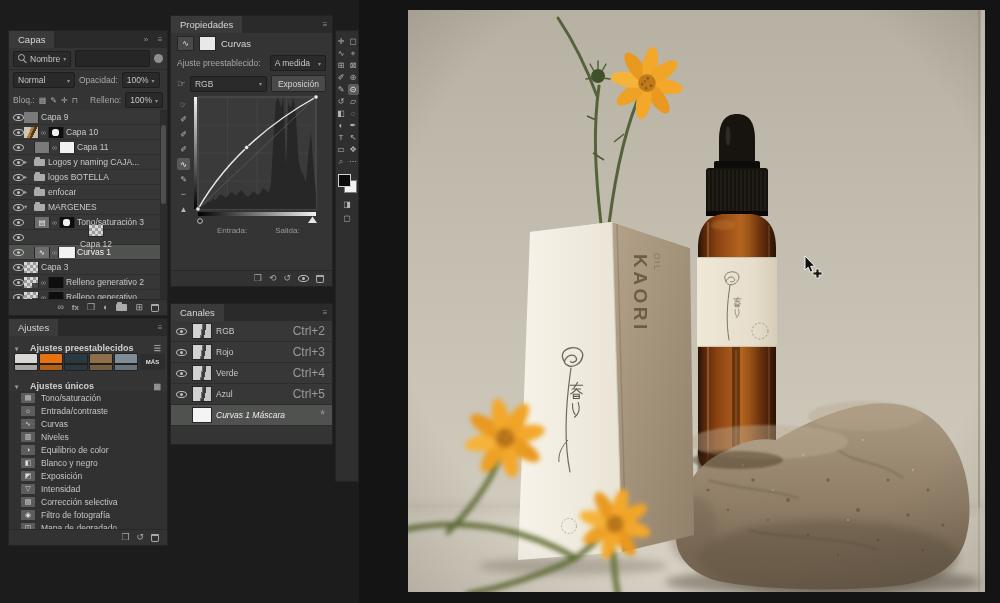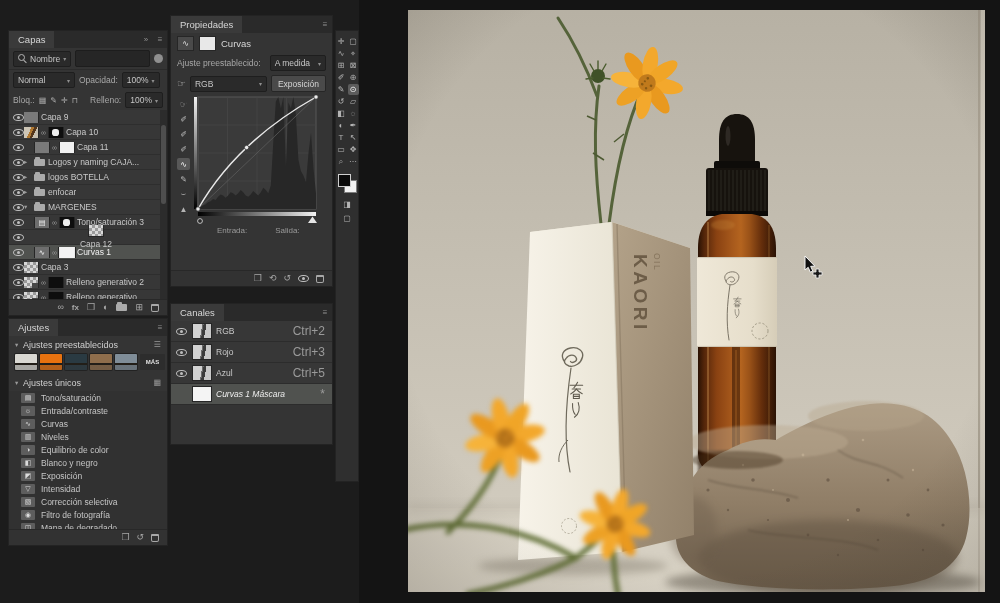--- a/index.html
+++ b/index.html
@@ -62,21 +62,21 @@
   .t-mask-blob{background:#0e0e0e;}
   .t-mask-blob::after{content:'';position:absolute;left:3px;top:2px;width:7px;height:7px;background:#efefef;border-radius:40%;}
   .t-mask-white{background:#f2f2f2;}
   .selected .t-mask-white{box-shadow:0 0 0 1px #e8e8e8,0 0 0 2px #222;}
   .sbar{position:absolute;right:0;top:0;bottom:0;width:7px;background:#2c2c2c;}
   .sbar-th{position:absolute;left:1px;right:1px;top:8%;height:42%;background:#4e4e4e;border-radius:3px;}
   .lay-bar{justify-content:flex-end;gap:8px;}
   .fx{font-size:8px;color:#a8a8a8;font-weight:bold;}
   
   .adjust-panel{left:8px;top:318px;width:160px;height:228px;}
-  .sec-head{display:flex;align-items:center;gap:1px;height:17px;padding:0 6px;font-size:9px;color:#cfcfcf;flex:none;}
+  .sec-head{display:flex;align-items:flex-end;gap:8px;height:17px;padding:0 6px;font-size:9px;color:#cfcfcf;flex:none;font-weight:bold;}
   .sec-head .ric{margin-left:auto;color:#9a9a9a;font-size:8px;}
   .presets-row{display:flex;align-items:center;gap:3px;padding:1px 6px 4px 6px;flex:none;}
   .preset-th{width:22px;height:16px;border-radius:1px;box-shadow:0 0 0 1px #222;flex:none;}
   .mas-box{width:25px;height:16px;background:#2d2d2d;color:#e0e0e0;font-size:6px;font-weight:bold;
     display:flex;align-items:center;justify-content:center;border-radius:1px;flex:none;}
   .adj-list{flex:1;overflow:hidden;background:#313131;}
   .adj-row{display:flex;align-items:center;gap:6px;height:13px;padding:0 6px 0 12px;}
   .adj-ico{width:14px;height:10px;background:#5d5d5d;color:#dcdcdc;font-size:7px;line-height:10px;text-align:center;border-radius:1px;flex:none;}
   .adj-label{font-size:8.5px;color:#c6c6c6;white-space:nowrap;}
   
@@ -473,20 +473,28 @@
           <span class="chan-name">RGB</span>
           <span class="chan-key">Ctrl+2</span>
         </div>
         <div class="chan-row">
           <span class="eyebox">
             <span class="icon-eye"></span>
           </span>
           <span class="chan-thumb"></span>
           <span class="chan-name">Rojo</span>
           <span class="chan-key">Ctrl+3</span>
+        </div>
+        <div class="chan-row">
+          <span class="eyebox">
+            <span class="icon-eye"></span>
+          </span>
+          <span class="chan-thumb"></span>
+          <span class="chan-name">Verde</span>
+          <span class="chan-key">Ctrl+4</span>
         </div>
         <div class="chan-row">
           <span class="eyebox">
             <span class="icon-eye"></span>
           </span>
           <span class="chan-thumb"></span>
           <span class="chan-name">Azul</span>
           <span class="chan-key">Ctrl+5</span>
         </div>
         <div class="chan-row selected">

